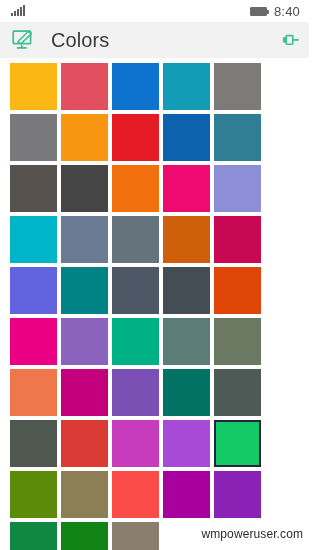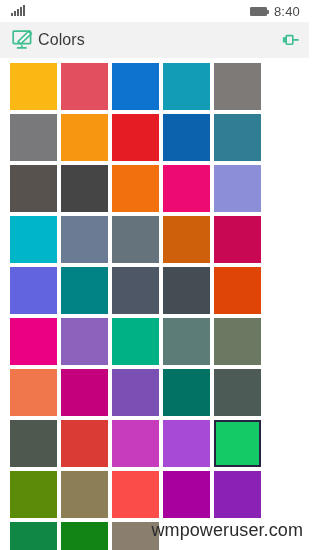--- a/index.html
+++ b/index.html
@@ -68,22 +68,22 @@
     display:flex;
     align-items:center;
     padding:0 10px 0 12px;
   }
   .app-icon {
     width:22px; height:20px;
     flex:0 0 auto;
     display:block;
   }
   .app-title {
-    margin-left:4px;
-    font-size:16px;
+    margin-left:17px;
+    font-size:20px;
     color:#3a3a3a;
     font-weight:400;
     line-height:1;
     letter-spacing:0.1px;
     white-space:nowrap;
   }
   .appbar-spacer { flex:1 1 auto; }
   .pin-icon { width:20px; height:18px; flex:0 0 auto; display:block; }
 
   
@@ -110,21 +110,21 @@
   }
   .swatch.selected {
     border:2px solid #252540;
   }
 
   
   .watermark {
     position:absolute;
     right:6px;
     bottom:9px;
-    font-size:18px;
+    font-size:12px;
     color:#2b2b2b;
     font-family:"Liberation Sans", sans-serif;
     letter-spacing:0.1px;
     white-space:nowrap;
     pointer-events:none;
   }
 </style>
 </head>
 <body>
 

